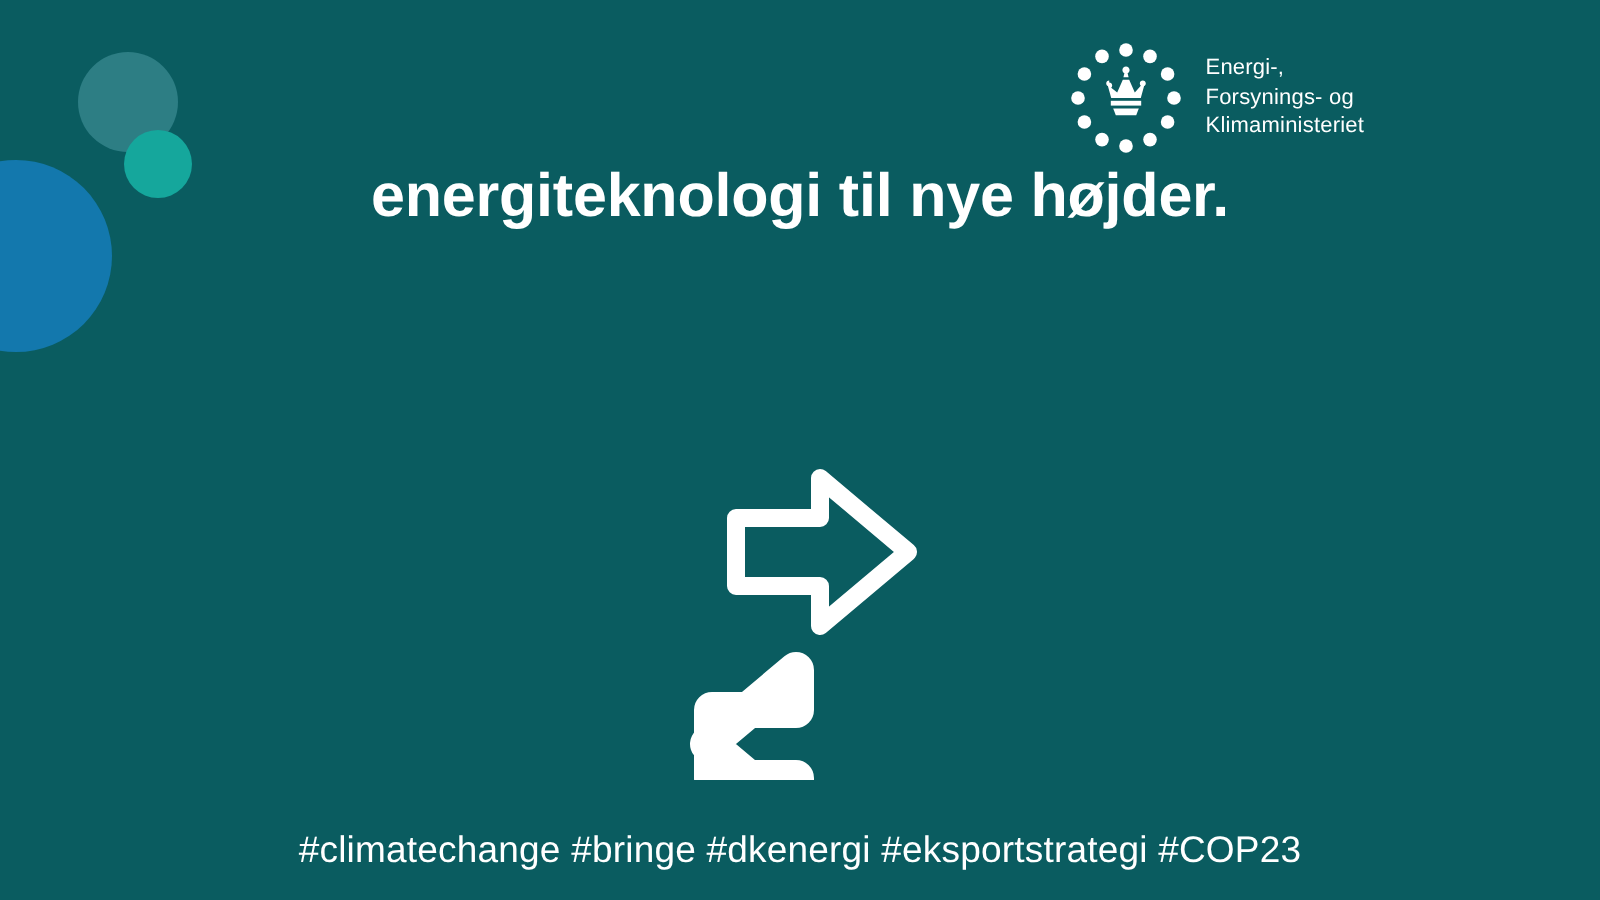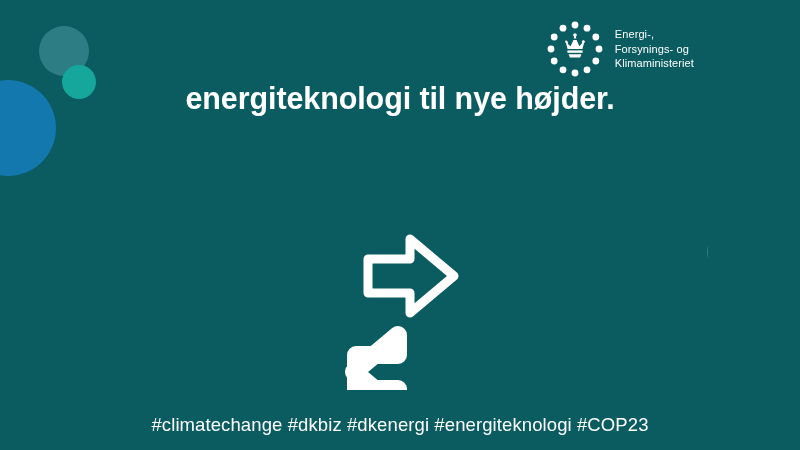--- a/index.html
+++ b/index.html
@@ -12,21 +12,20 @@
     overflow: hidden;
     font-family: "Liberation Sans", sans-serif;
     background: #0a5c60;
   }
   #canvas {
     position: relative;
     width: 696px;
     height: 450px;
     background: #0a5c60;
     overflow: hidden;
-    padding-left: 12px;
   }
 
   
   .deco {
     position: absolute;
     border-radius: 50%;
     pointer-events: none;
   }
   #circle-blue-left {
     left: -40px;   top: 80px;
@@ -155,15 +154,15 @@
 
   <div id="headline">
     <span class="hl-line">energiteknologi til nye højder.</span>
   </div>
 
   <svg id="arrows" viewBox="0 0 200 165">
     <path fill="none" stroke="#ffffff" stroke-width="9" stroke-linejoin="round" stroke-linecap="round" d="M78 34 h42 V14 l44 37 -44 37 V68 H78 Z"></path>
     <path fill="#ffffff" stroke="#ffffff" stroke-width="18" stroke-linejoin="round" stroke-linecap="round" d="M66 105 h42 v20 l-44 -37 44 -37 v20 h-42 Z" transform="translate(0,50) scale(1,-1) translate(0,-185)"></path>
   </svg>
 
-  <div id="hashtags">#climatechange #dkbiz #dkenergi #energiteknologi #COP23</div>
+  <div id="hashtags">#climatechange #bringe #dkenergi #eksportstrategi #COP23</div>
 
 </div>
 
 </body></html>

